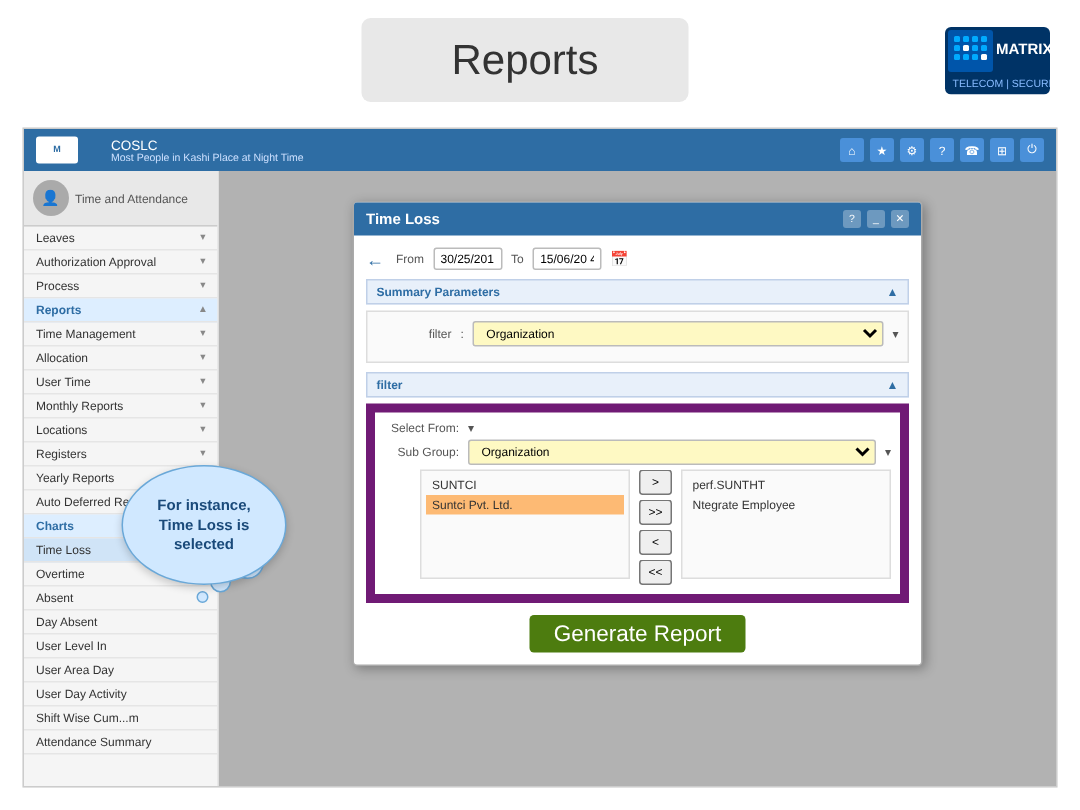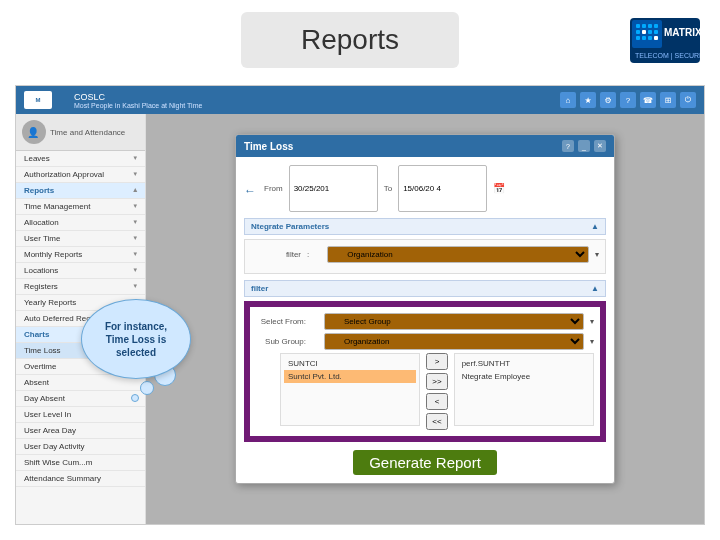--- a/index.html
+++ b/index.html
@@ -258,23 +258,23 @@
       display: flex;
       align-items: center;
       gap: 6px;
       font-size: 8px;
       color: #555;
     }
 
     .date-input {
       border: 1px solid #bbb;
       border-radius: 2px;
-      padding: 18px 4px;
-      font-size: 8px;
-      width: 89px;
+      padding: 2px 4px;
+      font-size: 8px;
+      width: 46px;
       background: #fff;
     }
 
     .section-label {
       background: #e8f0fa;
       border: 1px solid #c0d0e8;
       padding: 3px 6px;
       font-size: 8px;
       color: #2e6da4;
       font-weight: bold;
@@ -304,24 +304,23 @@
     .filter-label {
       min-width: 50px;
       text-align: right;
       font-size: 8px;
     }
 
     .filter-select {
       flex: 1;
       border: 1px solid #bbb;
       border-radius: 2px;
-      padding: 2px 15px;
-      font-size: 8px;
-      background: #a16207;
-      margin-left: 12px;
+      padding: 2px 4px;
+      font-size: 8px;
+      background: #fef9c3;
     }
 
     .params-collapsible {
       border: 6px solid #701a75;
       padding: 6px;
       margin-bottom: 4px;
     }
 
     .select-form-row {
       display: flex;
@@ -361,21 +360,21 @@
       font-size: 15px;
       cursor: pointer;
       display: block;
       margin: 8px auto 0 auto;
     }
 
     
     .speech-bubble {
       position: absolute;
       left: 65px;
-      top: 213px;
+      top: 224px;
       width: 110px;
       height: 80px;
       background: #d0e8ff;
       border: 1px solid #6aa8d8;
       border-radius: 50%;
       display: flex;
       align-items: center;
       justify-content: center;
       text-align: center;
       font-size: 10px;
@@ -456,20 +455,24 @@
       </div>
 
       <div class="sidebar-item">
         <span>Leaves</span>
         <span class="sidebar-chevron">▾</span>
       </div>
       <div class="sidebar-item">
         <span>Authorization Approval</span>
         <span class="sidebar-chevron">▾</span>
       </div>
+      <div class="sidebar-item">
+        <span>Process</span>
+        <span class="sidebar-chevron">▾</span>
+      </div>
       <div class="sidebar-item section-header">
         <span>Reports</span>
         <span class="sidebar-chevron">▴</span>
       </div>
       <div class="sidebar-item">
         <span>Time Management</span>
         <span class="sidebar-chevron">▾</span>
       </div>
       <div class="sidebar-item">
         <span>Allocation</span>
@@ -553,21 +556,21 @@
               <div class="date-range-row">
                 <span>From</span>
                 <input class="date-input" type="text" value="30/25/201" style="">
                 <span>To</span>
                 <input class="date-input" type="text" value="15/06/20 4" style="">
                 <span style="cursor:pointer;font-size:10px;">📅</span>
               </div>
             </div>
 
             <div class="section-label">
-              <span>Ntegrate Parameters</span>
+              <span>Summary Parameters</span>
               <span>▲</span>
             </div>
 
             <div class="optional-params-area">
               <div class="filter-row">
                 <span class="filter-label">filter</span>
                 <span style="font-size:8px;">:</span>
                 <select class="filter-select">
                   <option>Organization</option>
                 </select>
@@ -576,23 +579,20 @@
             </div>
 
             <div class="section-label">
               <span style="font-size:8px;">filter</span>
               <span>▲</span>
             </div>
 
             <div class="params-collapsible">
               <div class="select-form-row">
                 <span class="filter-label">Select From:</span>
-                <select class="filter-select">
-                  <option>Select Group</option>
-                </select>
                 <span style="font-size:8px;">▾</span>
               </div>
               <div class="select-form-row">
                 <span class="filter-label">Sub Group:</span>
                 <select class="filter-select">
                   <option>Organization</option>
                 </select>
                 <span style="font-size:8px;">▾</span>
               </div>
 

